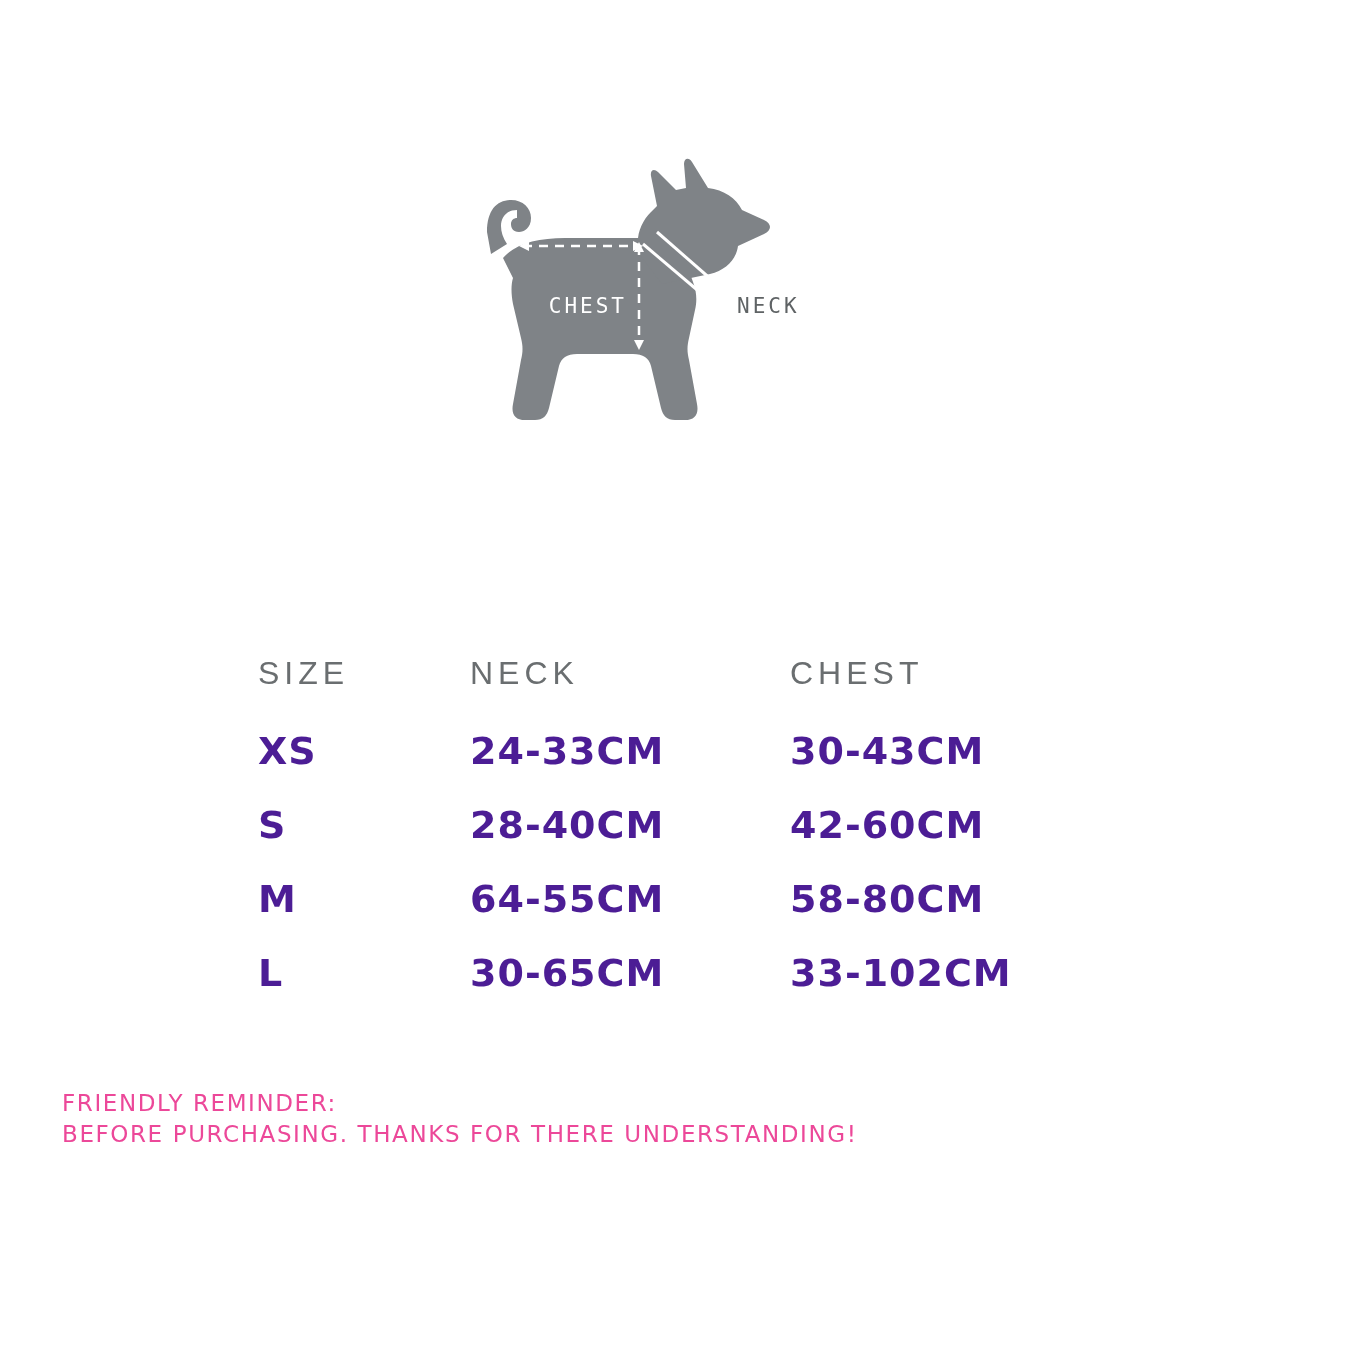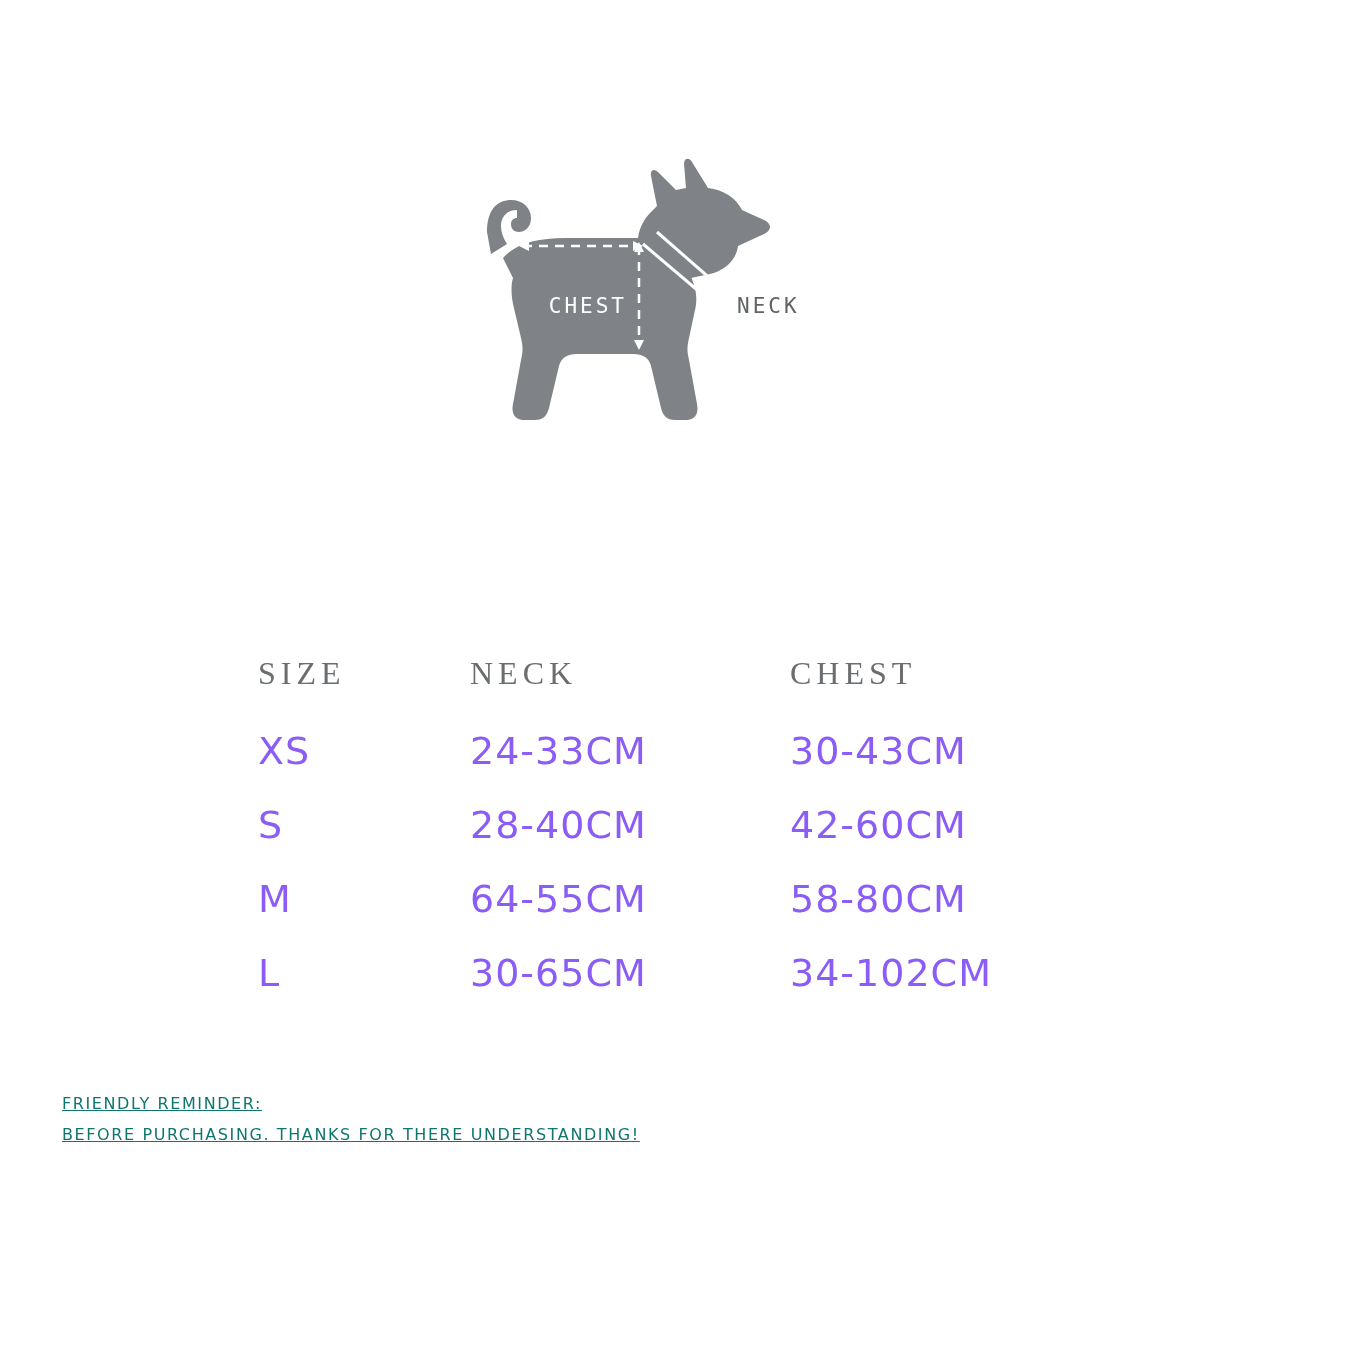--- a/index.html
+++ b/index.html
@@ -55,46 +55,46 @@
     text-align: left;
     padding: 0;
     vertical-align: baseline;
   }
   .size-table th {
     font-weight: 400;
     font-size: 32px;
     letter-spacing: 5px;
     color: #6a6e70;
     height: 74px;
-    font-family: Liberation Serif, serif;
+    font-family: Liberation Sans, sans-serif;
   }
   .size-table td {
     font-size: 38px;
     letter-spacing: 1px;
-    color: #8b5cf6;
+    color: #4c1d95;
     height: 74px;
     font-family: "DejaVu Sans", sans-serif;
+    font-weight: bold;
   }
   .col-size { width: 212px; }
   .col-neck { width: 320px; }
   .col-chest { width: auto; }
   .cell-size { font-size: 30px; letter-spacing: 3px; }
 
   
   .note {
     position: absolute;
     left: 62px;
     top: 1088px;
     width: 1250px;
-    font-size: 16px;
+    font-size: 23px;
     line-height: 31px;
     letter-spacing: 1.6px;
-    color: #0f766e;
+    color: #ec4899;
     font-family: "DejaVu Sans", sans-serif;
-    text-decoration: underline;
   }
   .note div { white-space: nowrap; }
 </style>
 </head>
 <body>
 
 <div class="diagram-wrap">
   <svg class="diagram-svg" width="420" height="400" viewBox="0 0 420 400">
 
     <g fill="#7f8387">
@@ -189,21 +189,21 @@
       <td>42-60CM</td>
     </tr>
     <tr>
       <td class="cell-size">M</td>
       <td>64-55CM</td>
       <td>58-80CM</td>
     </tr>
     <tr>
       <td class="cell-size">L</td>
       <td>30-65CM</td>
-      <td>34-102CM</td>
+      <td>33-102CM</td>
     </tr>
   </tbody>
 </table>
 
 <div class="note">
   <div>FRIENDLY REMINDER:</div>
   <div>BEFORE PURCHASING. THANKS FOR THERE UNDERSTANDING!</div>
 </div>
 
 </body></html>

